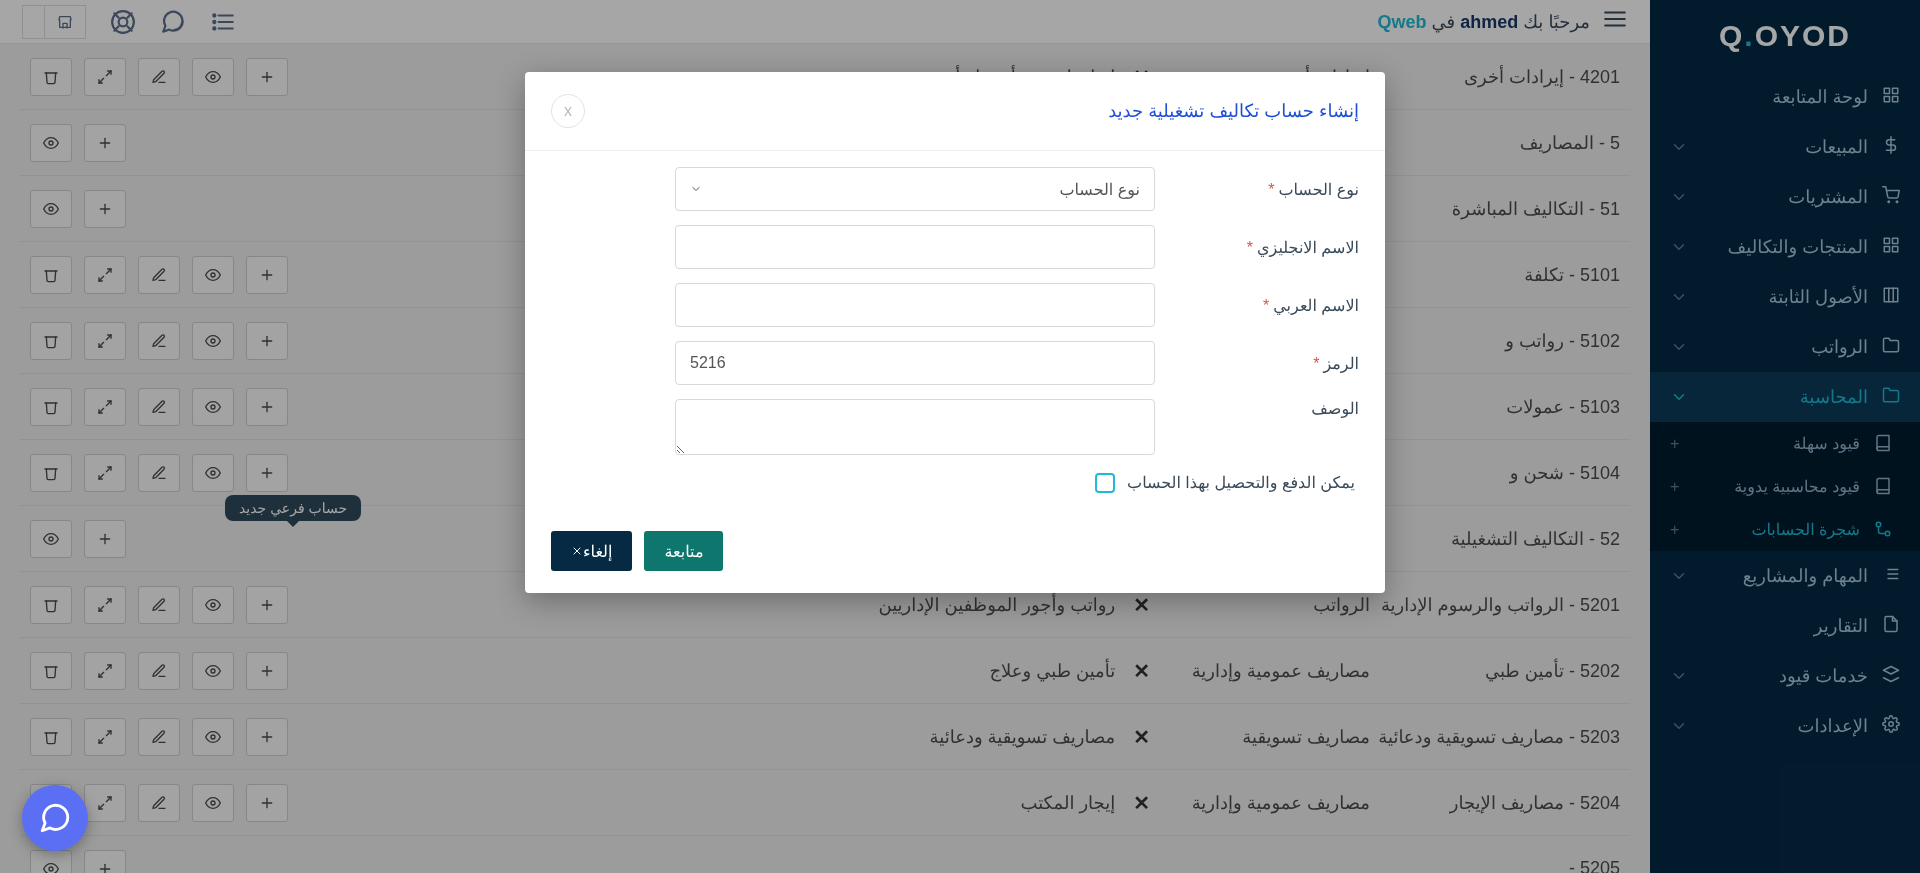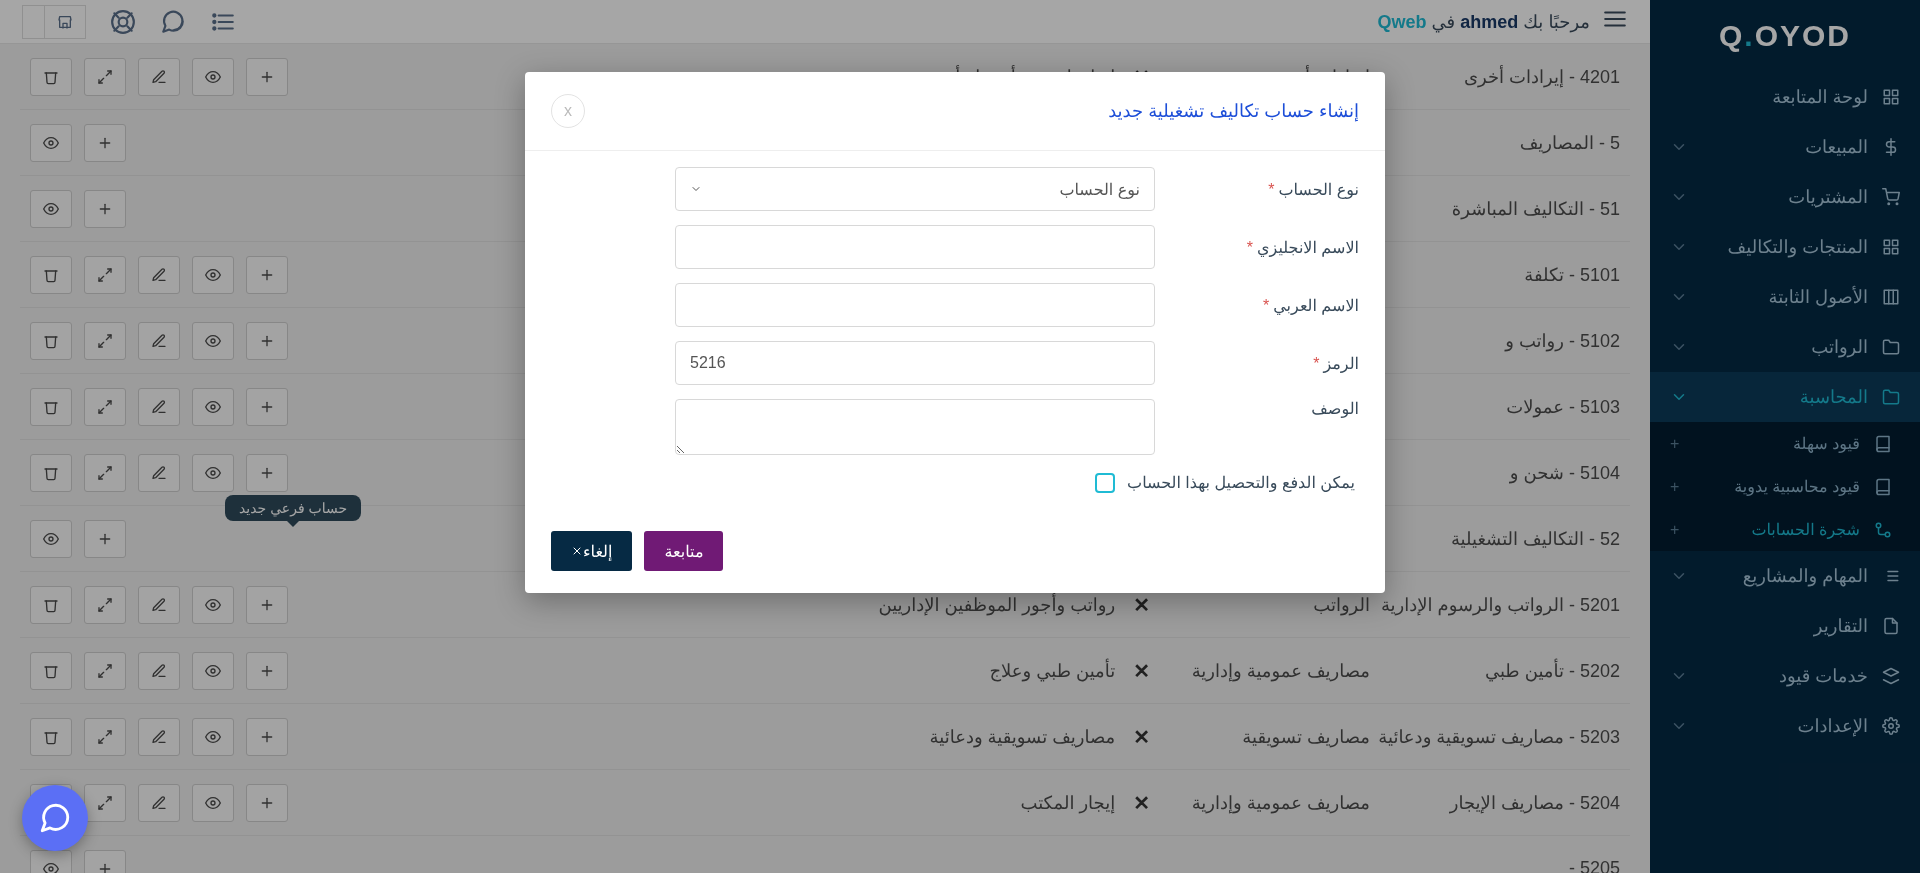--- a/index.html
+++ b/index.html
@@ -15,21 +15,21 @@
     .qweb{ color:#1fbbd4; font-weight:600;}
     .user{ color:#1a3a68; font-weight:700;}
     .burger{ width:26px; height:26px; color:#394a5b;}
 
     
     .sidebar{ position:absolute; right:0; top:0; width:270px; height:100%; background:#042a44; color:#a8c6da; display:flex; flex-direction:column; }
     .logo{ height:72px; display:flex; align-items:center; justify-content:center; font-size:30px; font-weight:800; letter-spacing:2px; color:#fff;}
     .logo .dot{ color:#1fbbd4;}
     .menu{ list-style:none; font-size:18px; direction:rtl; }
     .menu li{ display:flex; align-items:center; padding:14px 20px; gap:14px; justify-content:space-between; cursor:pointer;}
-    .menu li .label-wrap{ display:flex; align-items:center; gap:14px;}
+    .menu li .label-wrap{ display:flex; gap:14px;}
     .menu li svg{ width:18px; height:18px;}
     .caret{ color:#5b7e97;}
     .submenu{ background:#031d30; }
     .submenu li{ padding:12px 28px 12px 20px; font-size:16px; color:#8fb4cc;}
     .submenu li.active-link{ color:#1fbbd4;}
     .plus-acc{ color:#5b7e97;}
     .menu li.active{ background:#0b3b59; color:#1fbbd4;}
     .menu li.active .caret{ color:#1fbbd4;}
 
     
@@ -57,21 +57,21 @@
     .fcontrol{ flex:1;}
     .fcontrol input,.fcontrol select,.fcontrol textarea{ width:480px; height:44px; border:1px solid #d8d8d8; border-radius:4px; padding:0 14px; font-size:16px; color:#555; direction:rtl;}
     .fcontrol textarea{ height:56px; padding:10px 14px;}
     .dropdown-ctrl{ width:480px; height:44px; border:1px solid #d8d8d8; border-radius:4px; padding:0 14px; display:flex; align-items:center; justify-content:space-between; cursor:pointer;}
     .dropdown-ctrl .ph{ color:#555; font-size:16px;}
     .dropdown-ctrl svg{ width:12px; height:12px; color:#555;}
     .check-row{ display:flex; gap:12px; padding-right:4px; margin-top:6px;}
     .cbox{ width:20px; height:20px; border:2px solid #1fbbd4; border-radius:4px;}
     .modal-foot{ padding:18px 26px 22px; display:flex; gap:12px; direction:ltr;}
     .btn{ height:40px; padding:0 20px; border-radius:3px; font-size:16px; display:flex; align-items:center; gap:0; cursor:pointer; border:none;}
-    .btn-primary{ background:#701a75; color:#fff;}
+    .btn-primary{ background:#0f766e; color:#fff;}
     .btn-dark{ background:#062a44; color:#fff;}
 
     .chatbub{ position:absolute; left:22px; bottom:22px; width:66px; height:66px; border-radius:50%; background:#5b6ff5; z-index:70; display:flex; align-items:center; justify-content:center; box-shadow:0 4px 14px rgba(0,0,0,.3);}
     .chatbub svg{width:34px;height:34px;color:#fff;}
 
     .sb{ stroke:currentColor; stroke-width:2; fill:none; stroke-linecap:round; stroke-linejoin:round;}
   </style>
 </head>
 <body>
 

